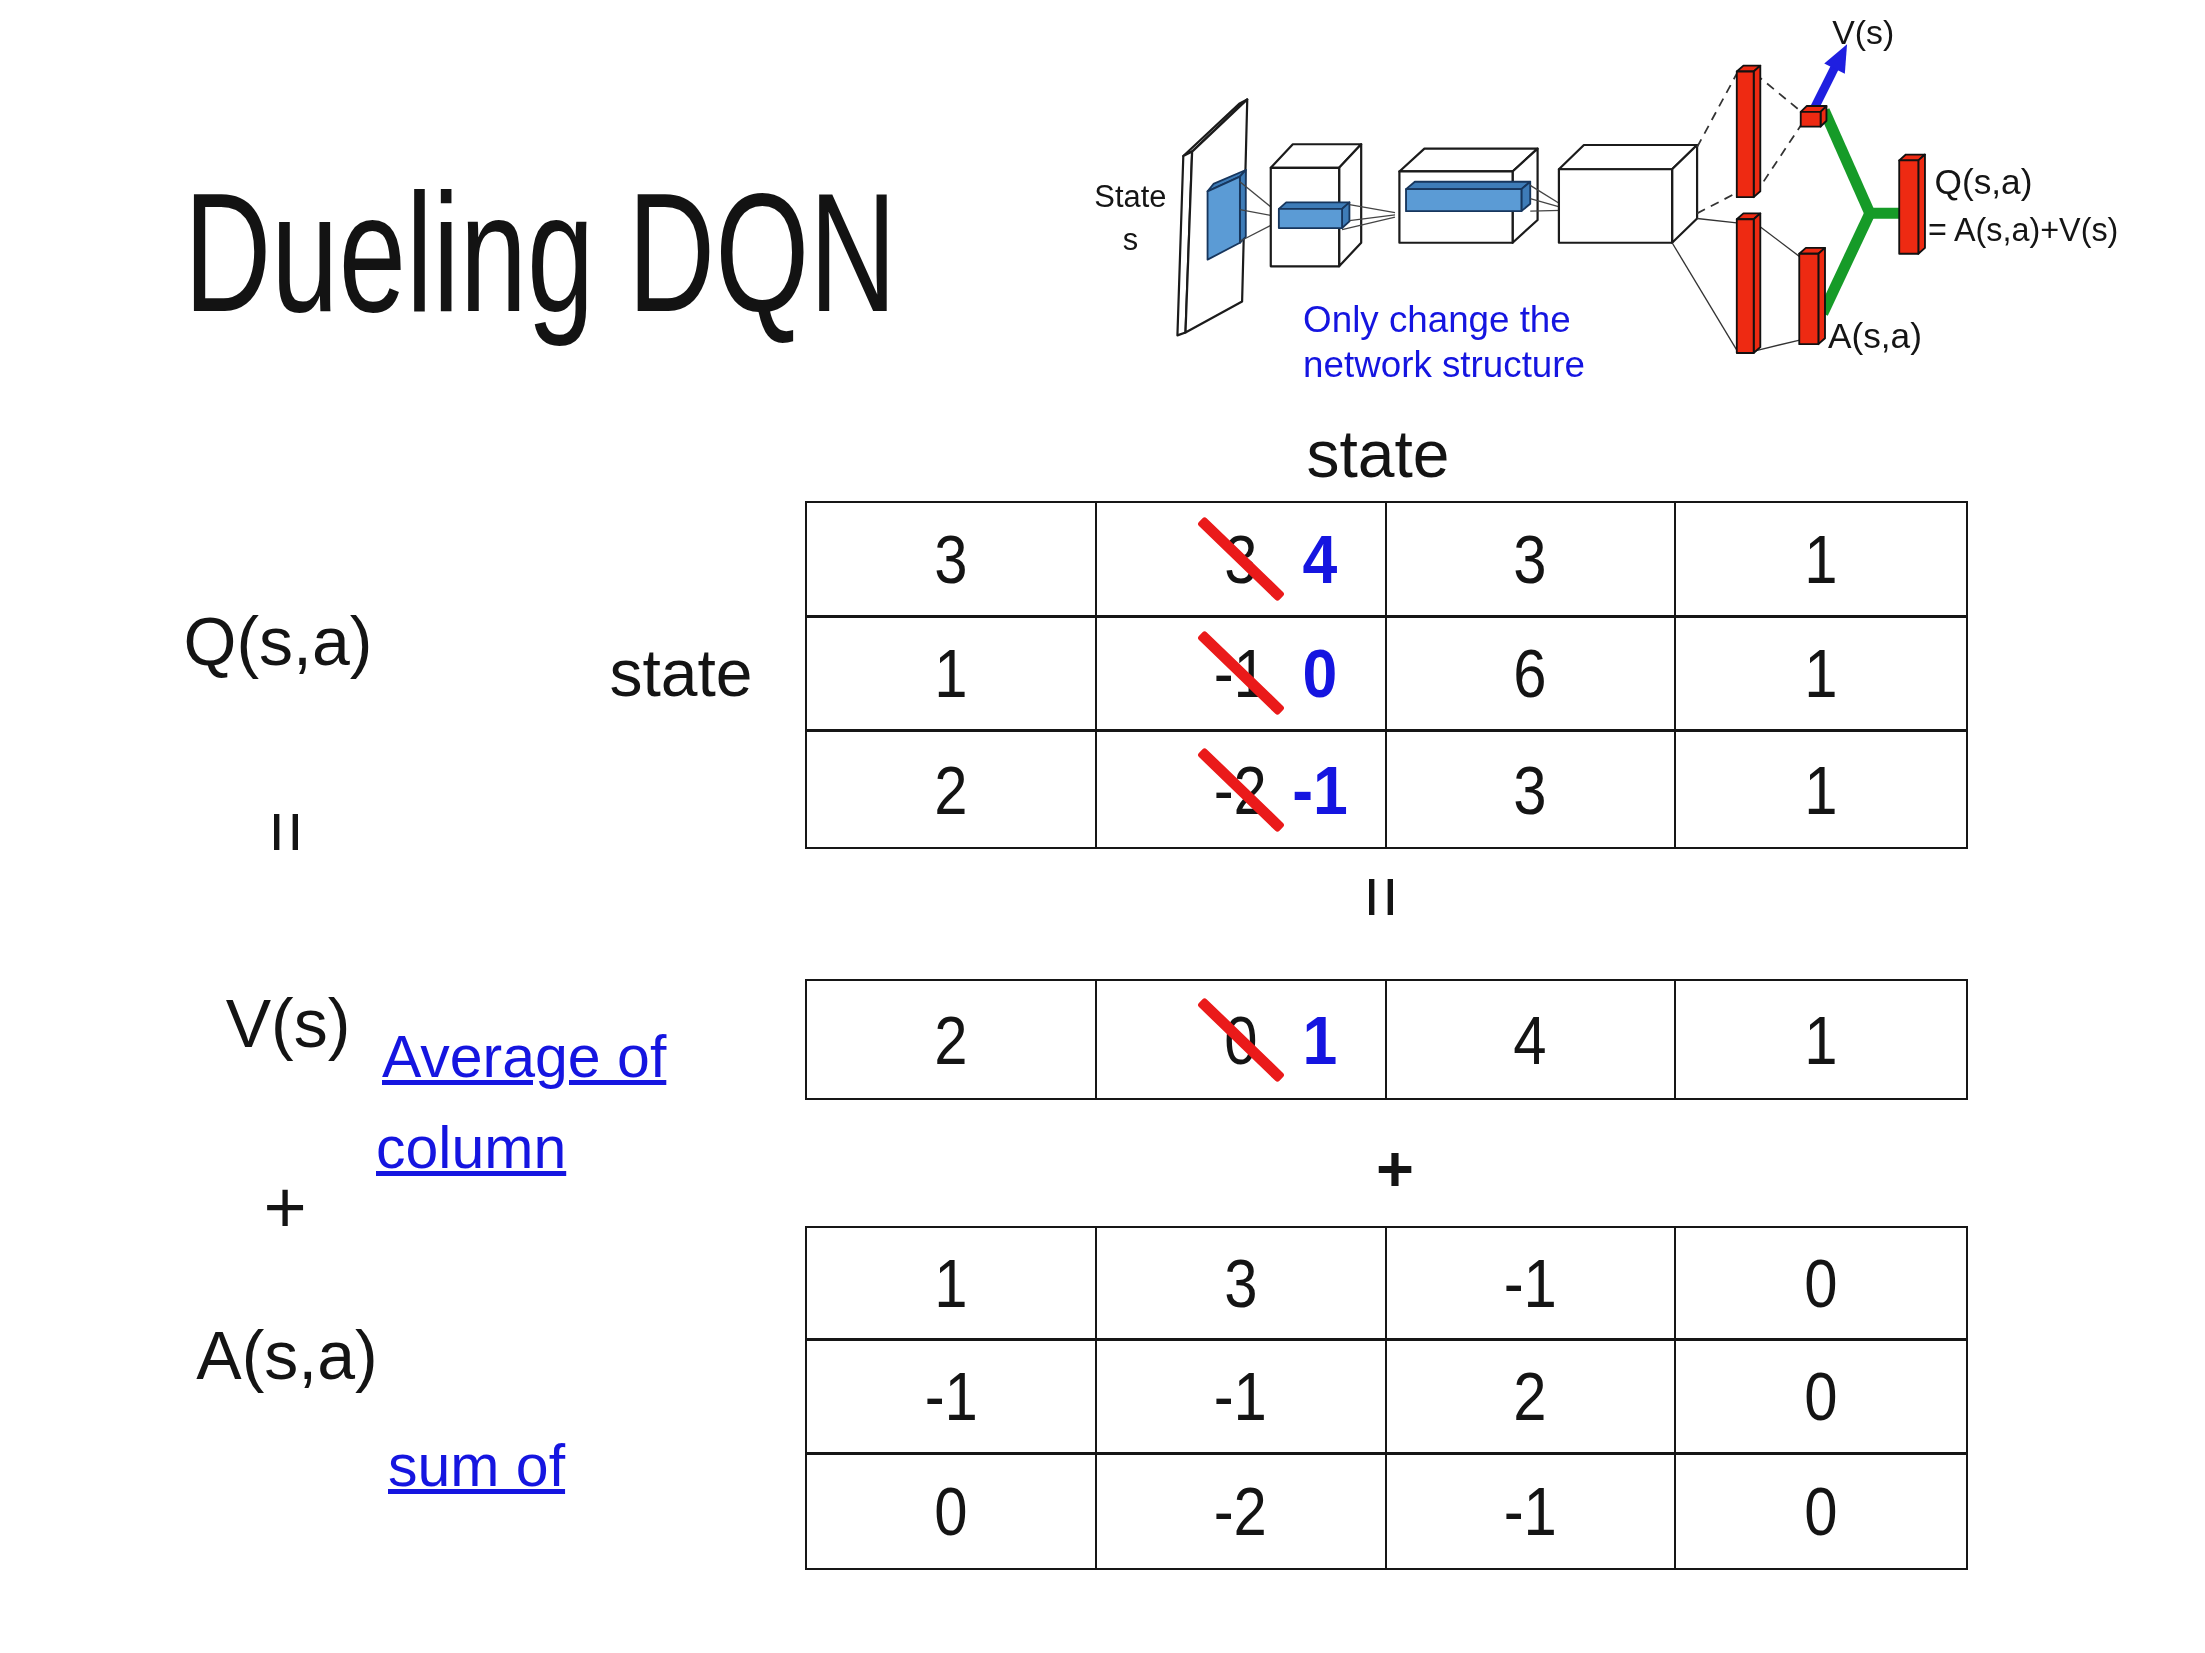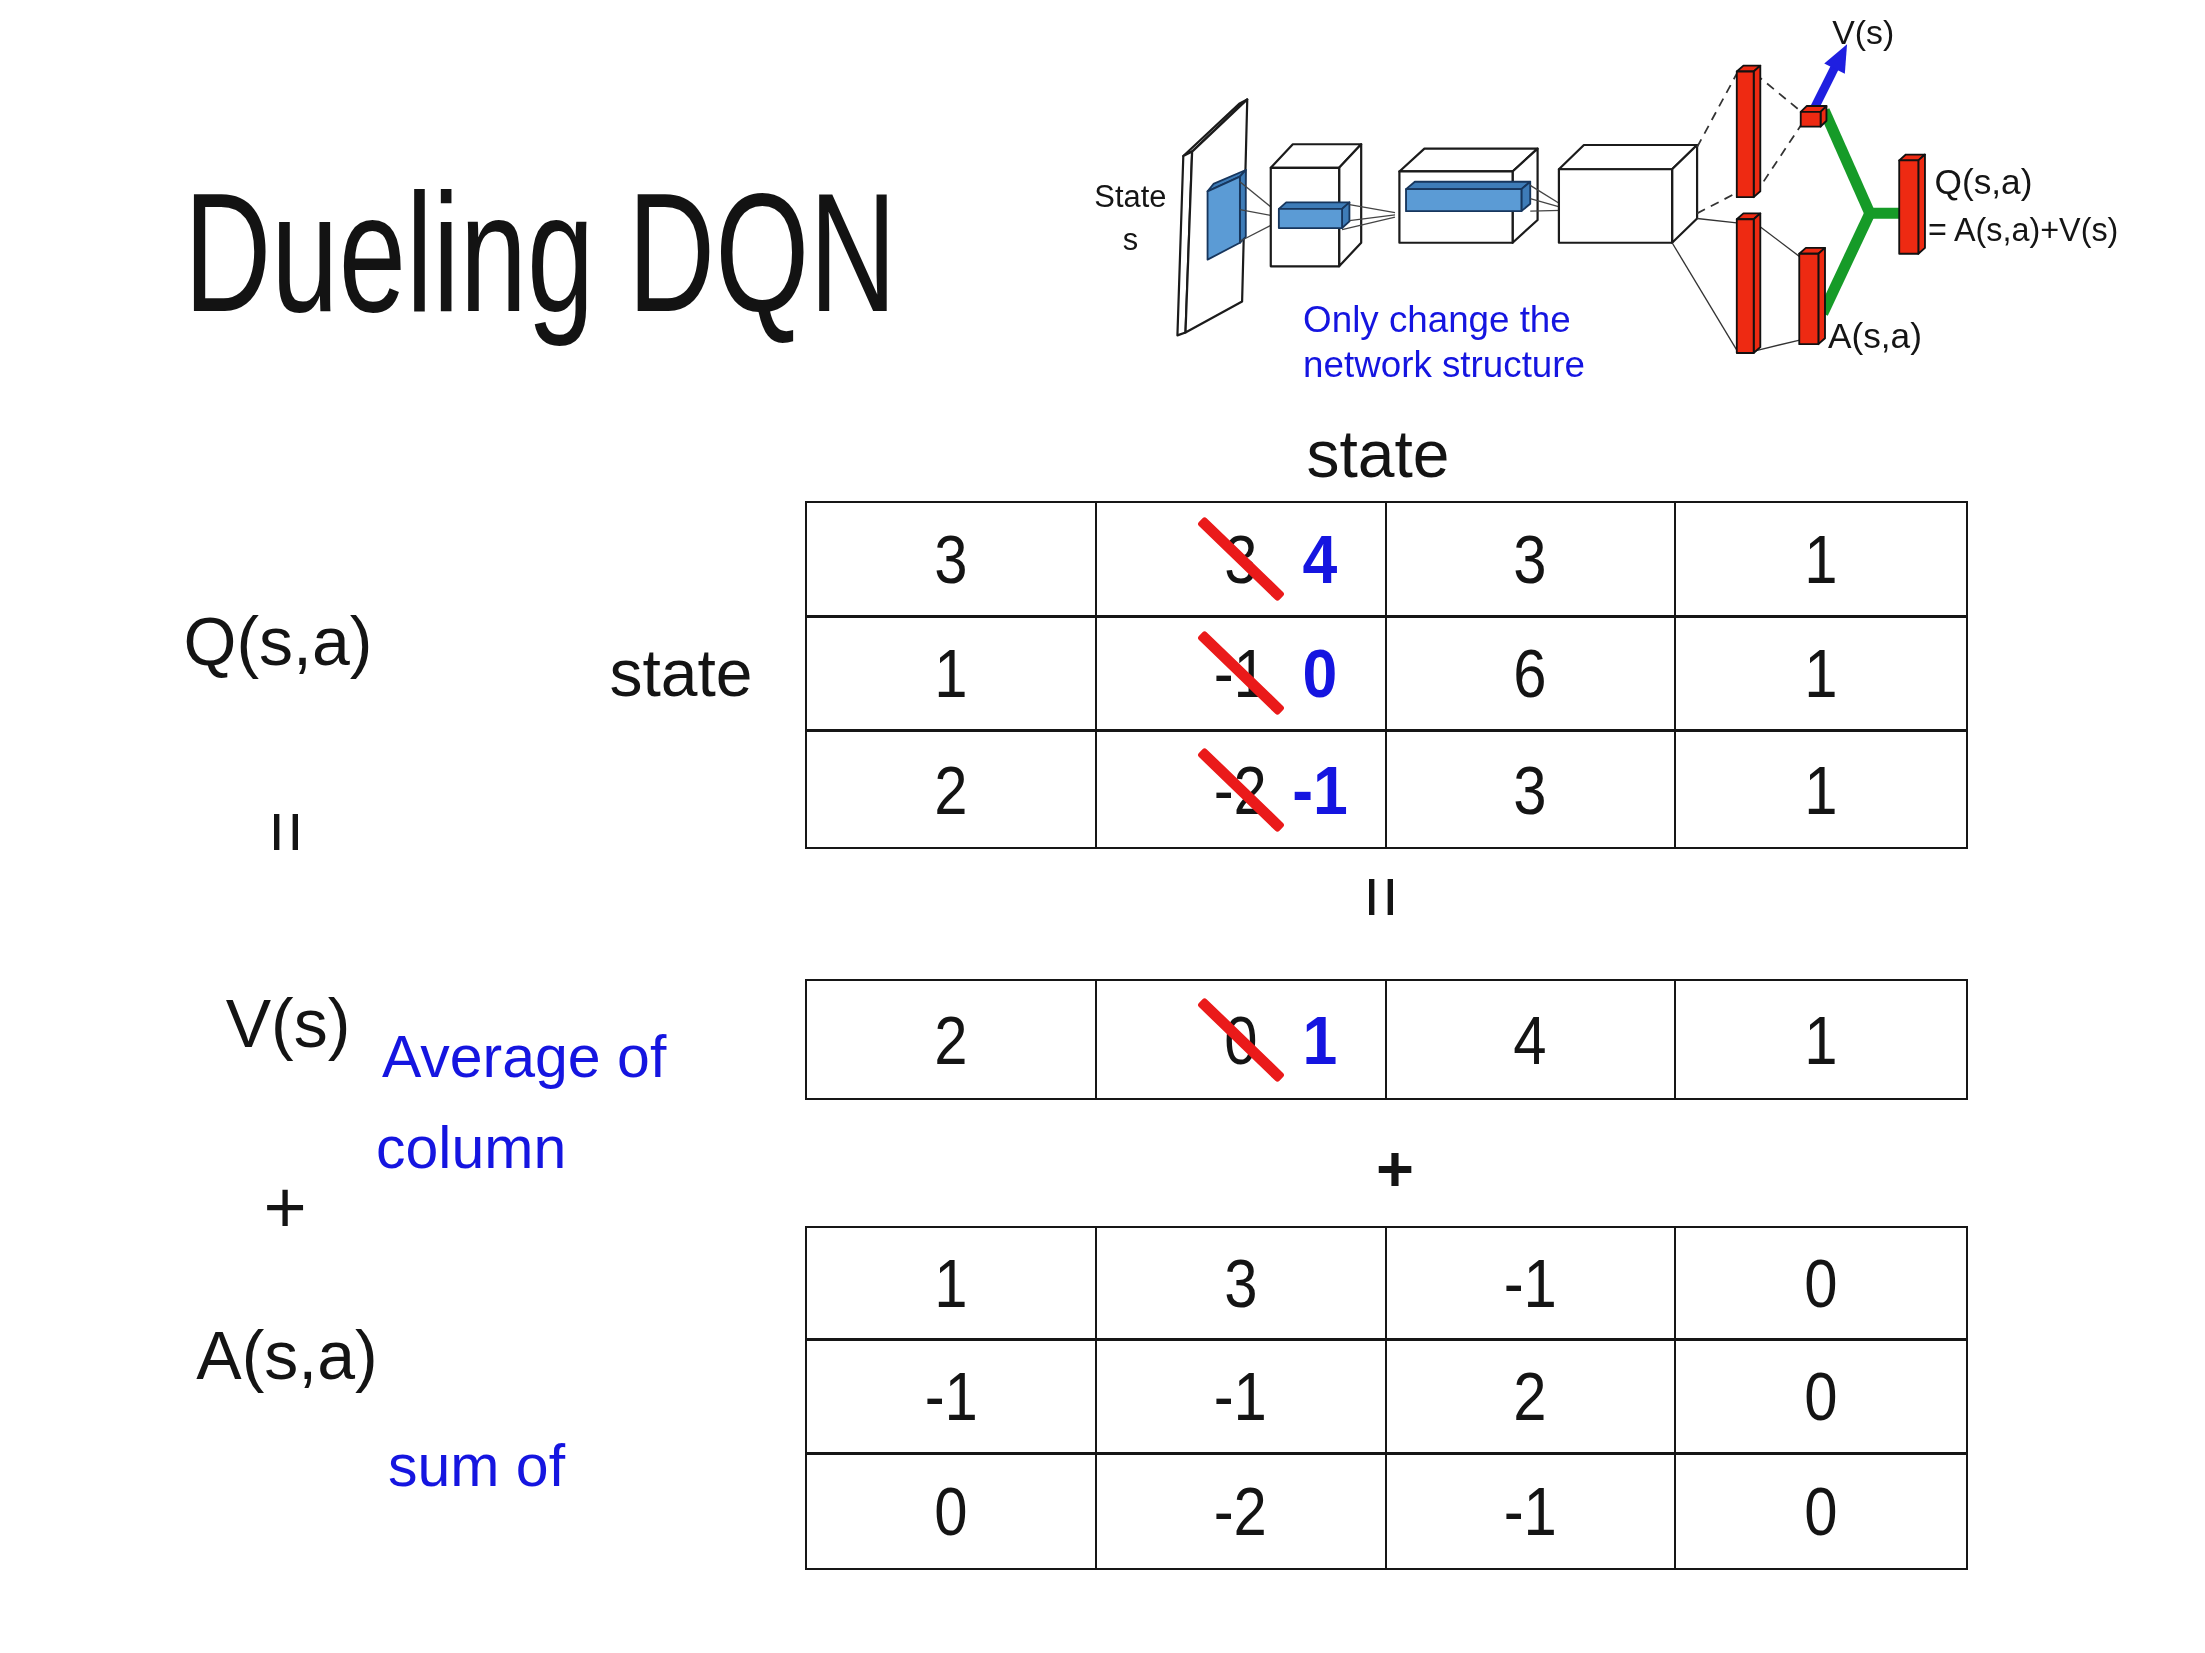--- a/index.html
+++ b/index.html
@@ -13,21 +13,21 @@
     position:absolute; left:184px; top:169px; font-size:168px; line-height:1;
     font-weight:400; color:#131313; white-space:nowrap;
     transform:scaleX(0.72); transform-origin:0 0;
   }
   
   .lab {
     position:absolute; transform:translate(-50%,-50%); white-space:nowrap;
     font-size:68px; color:#141414; line-height:1;
   }
   .lab.rot90 { transform:translate(-50%,-50%) rotate(90deg); }
-  .blue-note { position:absolute; font-size:59px; line-height:1; color:#1515e0; white-space:nowrap; }
+  .blue-note { position:absolute; font-size:59px; line-height:1; color:#1515e0; white-space:nowrap;text-decoration:underline; }
   
   .tbl {
     position:absolute; display:grid; grid-template-columns:repeat(4,1fr);
     border:2.9px solid #161616; background:#fff;
   }
   .tbl .cell {
     position:relative; display:flex; align-items:center; justify-content:center;
     border-right:2.2px solid #161616; border-bottom:3.7px solid #161616;
     font-size:68px; color:#141414;
   }

